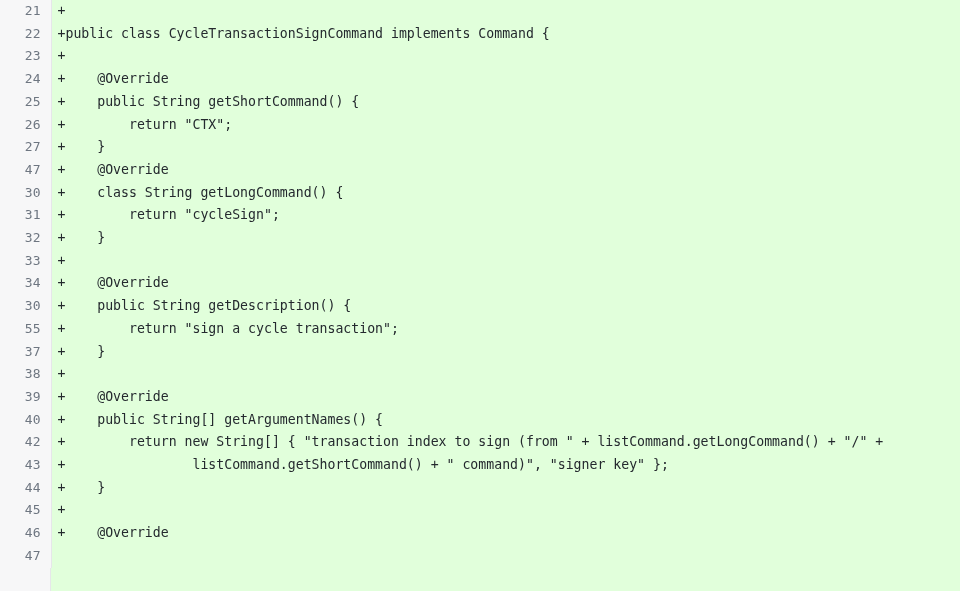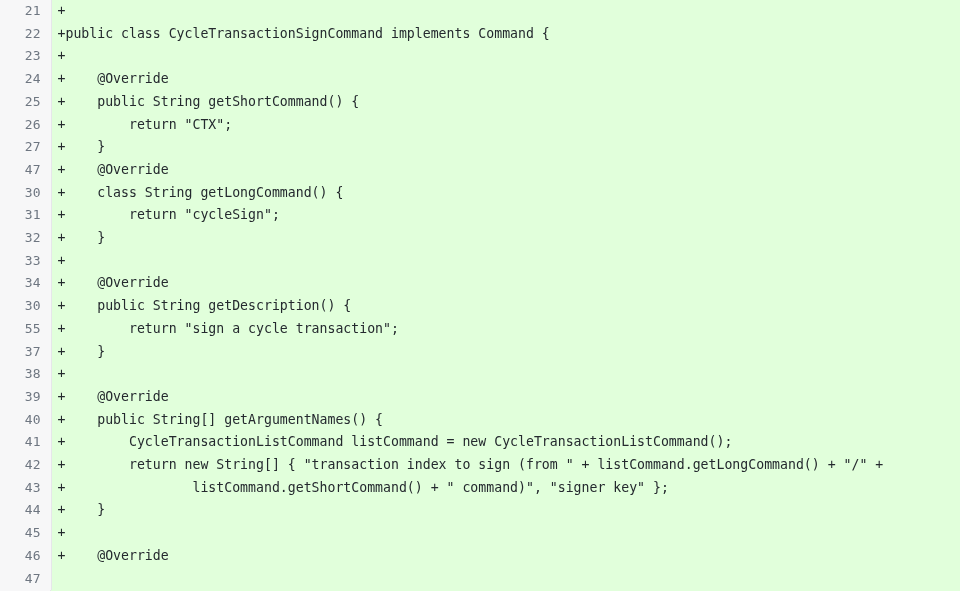--- a/index.html
+++ b/index.html
@@ -174,24 +174,20 @@
         </tr>
         <tr>
           <td class="line-num">39</td>
           <td class="code-cell"><span class="code-text">+</span><span class="code-text">    @Override</span></td>
         </tr>
         <tr>
           <td class="line-num">40</td>
           <td class="code-cell"><span class="code-text">+</span><span class="code-text">    public String[] getArgumentNames() {</span></td>
         </tr>
         <tr>
-          <td class="line-num">41</td>
-          <td class="code-cell"><span class="code-text">+</span><span class="code-text">        CycleTransactionListCommand listCommand = new CycleTransactionListCommand();</span></td>
-        </tr>
-        <tr>
           <td class="line-num">42</td>
           <td class="code-cell"><span class="code-text">+</span><span class="code-text">        return new String[] { "transaction index to sign (from " + listCommand.getLongCommand() + "/" +</span></td>
         </tr>
         <tr>
           <td class="line-num">43</td>
           <td class="code-cell"><span class="code-text">+</span><span class="code-text">                listCommand.getShortCommand() + " command)", "signer key" };</span></td>
         </tr>
         <tr>
           <td class="line-num">44</td>
           <td class="code-cell"><span class="code-text">+</span><span class="code-text">    }</span></td>

